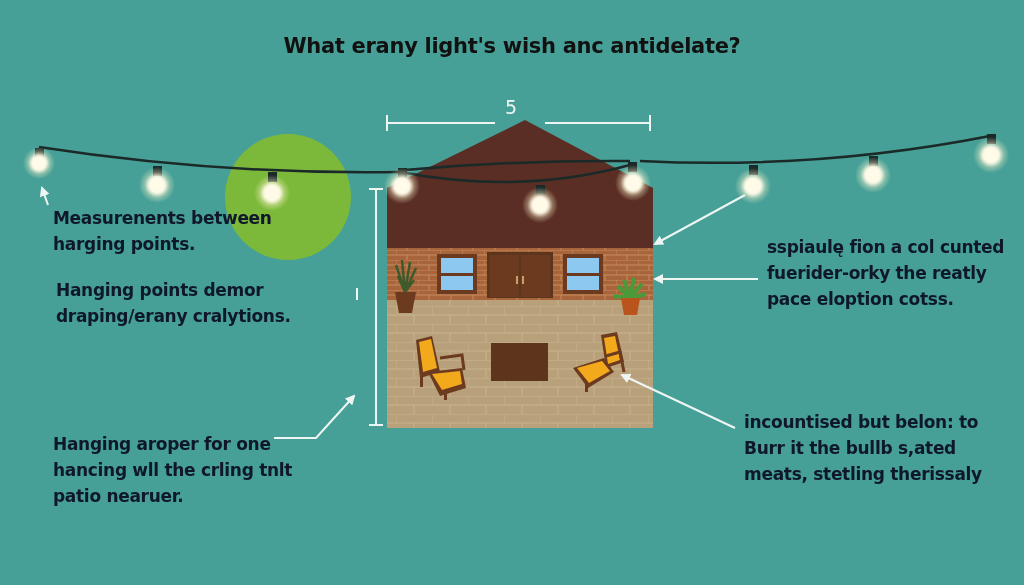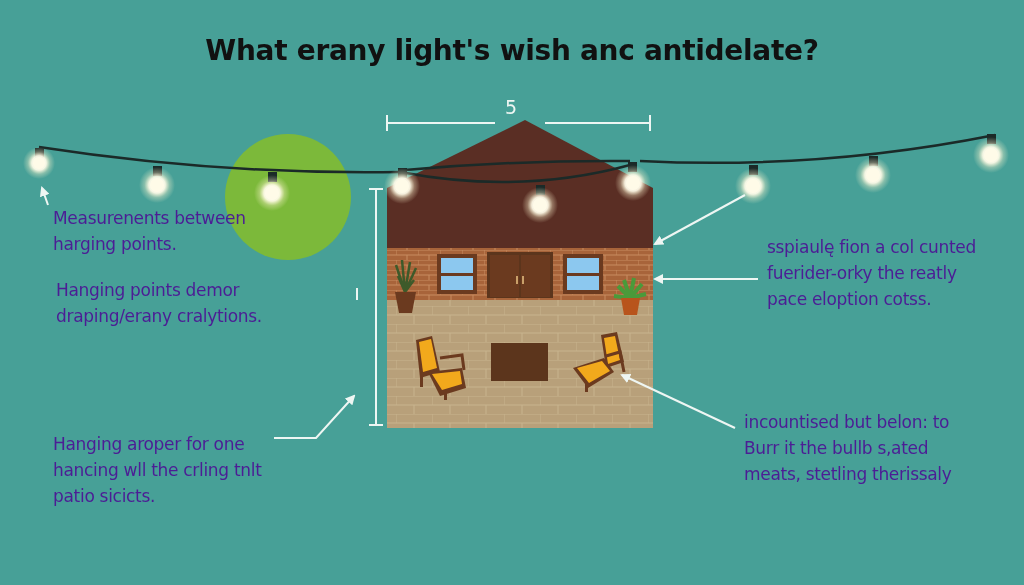--- a/index.html
+++ b/index.html
@@ -5,26 +5,26 @@
   html, body { margin: 0; padding: 0; }
   body {
     width: 1024px; height: 585px; overflow: hidden;
     background: #47a097;
     font-family: "Liberation Sans", "DejaVu Sans", sans-serif;
     position: relative;
   }
   .title {
     position: absolute; left: 0; top: 34px; width: 1024px; text-align: center;
     font-family: "DejaVu Sans", sans-serif; font-weight: bold;
-    font-size: 28px; color: #111; letter-spacing: -0.3px;
+    font-size: 21px; color: #111; letter-spacing: -0.3px;
   }
   .scene { position: absolute; left: 0; top: 0; width: 1024px; height: 585px; }
   .label {
-    position: absolute; color: #4c1d95; font-size: 17px; line-height: 26px;
-    font-family: "DejaVu Sans", sans-serif; letter-spacing: -0.3px;
+    position: absolute; color: #0f172a; font-size: 17px; line-height: 26px;
+    font-family: "DejaVu Sans", sans-serif; letter-spacing: -0.3px; font-weight: bold;
   }
   .label div { white-space: nowrap; }
   .dim-num {
     position: absolute; left: 505px; top: 96px; color: #eef6f3;
     font-size: 19px; font-family: "DejaVu Sans", sans-serif;
   }
 </style>
 </head>
 <body>
 
@@ -197,21 +197,21 @@
 </div>
 
 <div class="label" style="left:56px; top:277px;">
   <div>Hanging points demor</div>
   <div>draping/erany cralytions.</div>
 </div>
 
 <div class="label" style="left:53px; top:431px;">
   <div>Hanging aroper for one</div>
   <div>hancing wll the crling tnlt</div>
-  <div>patio sicicts.</div>
+  <div>patio nearuer.</div>
 </div>
 
 <div class="label" style="left:767px; top:234px;">
   <div>sspiaulę fion a col cunted</div>
   <div>fuerider-orky the reatly</div>
   <div>pace eloption cotss.</div>
 </div>
 
 <div class="label" style="left:744px; top:409px;">
   <div>incountised but belon: to</div>

